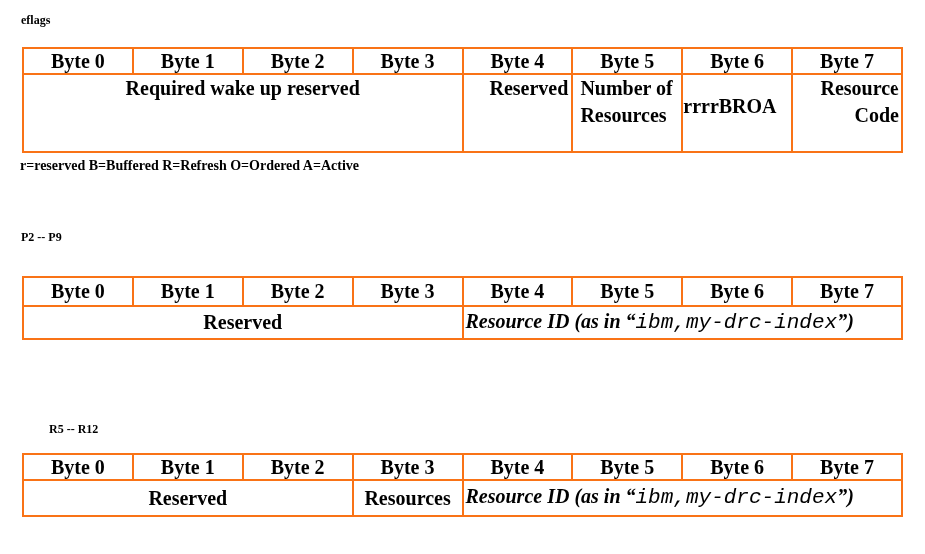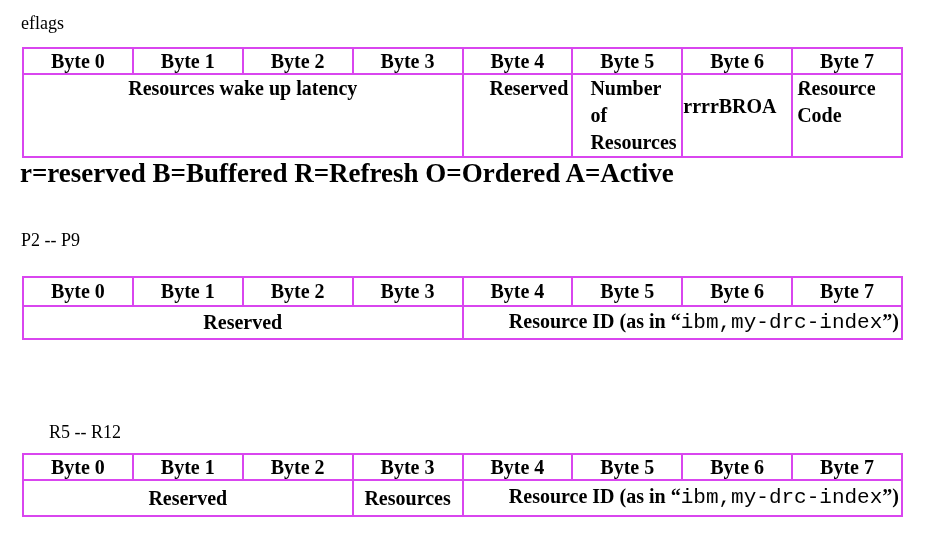--- a/index.html
+++ b/index.html
@@ -13,34 +13,34 @@
     height: 554px;
     background: #ffffff;
     color: #000000;
     font-family: "Liberation Serif", "DejaVu Serif", serif;
     font-weight: bold;
     overflow: hidden;
   }
   .sec-label {
     position: absolute;
     left: 21px;
-    font-size: 18px;
-    font-weight: normal;
+    font-size: 12px;
+    font-weight: bold;
     white-space: nowrap;
   }
   table.bytes {
     position: absolute;
     left: 22px;
     width: 881px;
     border-collapse: collapse;
     table-layout: fixed;
   }
   table.bytes th,
   table.bytes td {
-    border: 2px solid #d946ef;
+    border: 2px solid #f97316;
     font-weight: bold;
     overflow: hidden;
   }
   table.bytes th {
     font-size: 20px;
     text-align: center;
     padding: 0;
   }
   table.bytes td {
     font-size: 20px;
@@ -50,50 +50,51 @@
   
   .t1 { top: 47px; }
   .t1 th { height: 24px; }
   .t1 td {
     height: 58px;
     padding-top: 18px;
     vertical-align: top;
   }
   .t1 .c-latency { text-align: center; }
   .t1 .c-reserved { text-align: right; padding-right: 3px; }
-  .t1 .c-num { text-align: left; padding-left: 17px; }
+  .t1 .c-num { text-align: left; padding-left: 7px; }
   .t1 .c-flags { text-align: center; padding: 18px 16px 0 0; }
-  .t1 .c-code { text-align: left; padding-left: 4px; border-radius: 24px; }
+  .t1 .c-code { text-align: right; padding-left: 4px; border-radius: 24px; }
   .footnote {
     position: absolute;
     left: 20px;
     top: 158px;
-    font-size: 27px;
+    font-size: 14px;
     font-weight: bold;
     white-space: nowrap;
   }
   
   .t2 { top: 276px; }
   .t2 th { height: 27px; }
   .t2 td {
     height: 31px;
     vertical-align: middle;
   }
   
   .t3 { top: 453px; }
   .t3 th { height: 24px; }
   .t3 td {
     height: 34px;
     vertical-align: middle;
   }
   .c-center { text-align: center; }
   .c-resid {
-    text-align: right;
+    text-align: left;
     padding-left: 7px;
     white-space: nowrap;
+    font-style: italic;
   }
   .mono {
     font-family: "Liberation Mono", "DejaVu Sans Mono", monospace;
     font-weight: normal;
     font-size: 21px;
     letter-spacing: 0;
   }
   .lbl-eflags { top: 13px; }
   .lbl-p2p9  { top: 230px; }
   .lbl-r5r12 { top: 422px; margin-left: 28px; }
@@ -123,21 +124,21 @@
         <th>Byte 2</th>
         <th>Byte 3</th>
         <th>Byte 4</th>
         <th>Byte 5</th>
         <th>Byte 6</th>
         <th>Byte 7</th>
       </tr>
     </thead>
     <tbody>
       <tr>
-        <td colspan="4" class="c-latency">Resources wake up latency</td>
+        <td colspan="4" class="c-latency">Required wake up reserved</td>
         <td class="c-reserved">Reserved</td>
         <td class="c-num">Number of Resources</td>
         <td class="c-flags">rrrrBROA</td>
         <td class="c-code">Resource Code</td>
       </tr>
     </tbody>
   </table>
 
   <div class="footnote">r=reserved B=Buffered R=Refresh O=Ordered A=Active</div>
 

